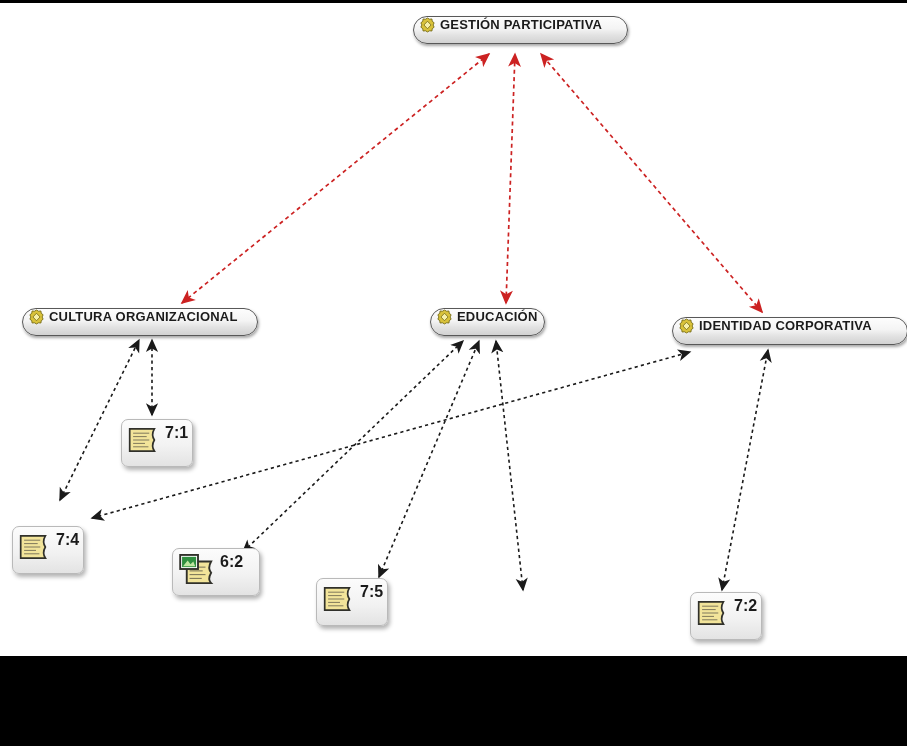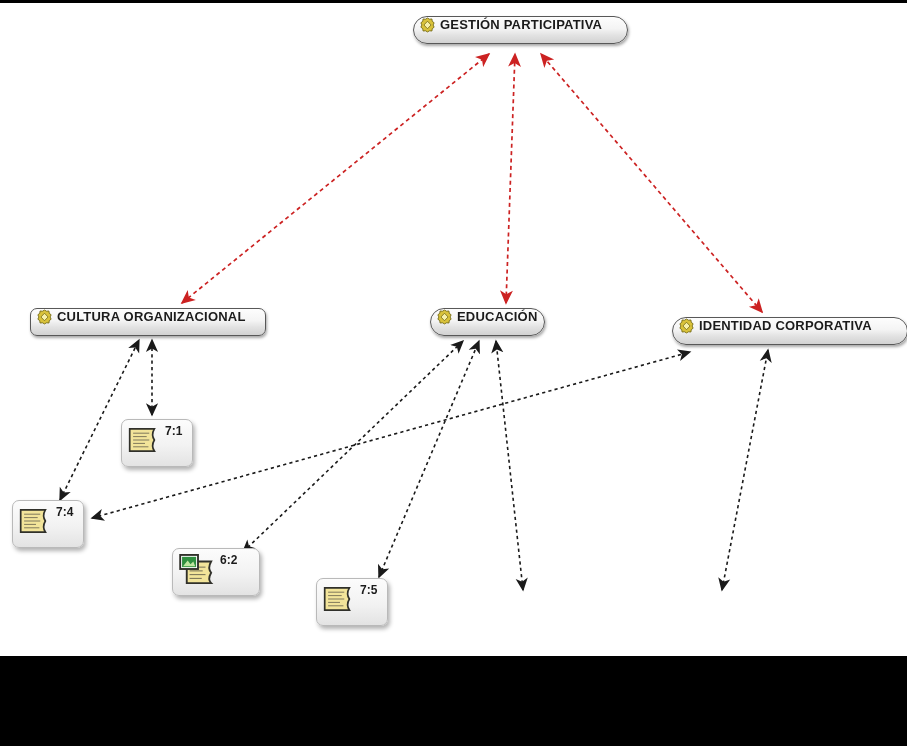--- a/index.html
+++ b/index.html
@@ -51,21 +51,21 @@
     box-sizing:border-box;
     width:72px;height:48px;
     border:1px solid #b9b9b9;
     border-radius:7px;
     background:linear-gradient(to bottom,#fcfcfc 0%,#f2f2f2 55%,#e3e3e3 100%);
     box-shadow:2px 3px 4px rgba(0,0,0,0.30);
     display:flex;align-items:flex-start;
   }
   .quote .doc{width:34px;height:26px;margin:7px 0 0 6px;flex:0 0 auto;display:block;}
   .quote .qlabel{
-    font-size:12px;font-weight:bold;color:#1b1b1b;
+    font-size:16px;font-weight:bold;color:#1b1b1b;
     margin:4px 0 0 3px;
     text-align:center;
   }
   .quote.wide{width:88px;}
 </style>
 </head>
 <body>
 
 <div id="canvas">
 
@@ -105,21 +105,21 @@
   </svg>
 
   <div class="concept" style="left:413px;top:16px;width:215px;">
     <svg class="gear" viewBox="0 0 20 20">
       <path d="M10 1.2 L12.4 2.6 L15.2 2.3 L15.6 5.1 L17.8 6.8 L16.6 9.4 L17.8 12 L15.6 13.7 L15.2 16.5 L12.4 16.2 L10 17.6 L7.6 16.2 L4.8 16.5 L4.4 13.7 L2.2 12 L3.4 9.4 L2.2 6.8 L4.4 5.1 L4.8 2.3 L7.6 2.6 Z" fill="#d9c23a" stroke="#6f6410" stroke-width="1"></path>
       <path d="M10 5 L14.2 9.4 L10 13.8 L5.8 9.4 Z" fill="#f7f0a8" stroke="#6f6410" stroke-width="0.9"></path>
     </svg>
     <span class="clabel">GESTIÓN PARTICIPATIVA</span>
   </div>
 
-  <div class="concept" style="left:30px;top:308px;width:236px;border-radius:7px;">
+  <div class="concept" style="left:22px;top:308px;width:236px;">
     <svg class="gear" viewBox="0 0 20 20">
       <path d="M10 1.2 L12.4 2.6 L15.2 2.3 L15.6 5.1 L17.8 6.8 L16.6 9.4 L17.8 12 L15.6 13.7 L15.2 16.5 L12.4 16.2 L10 17.6 L7.6 16.2 L4.8 16.5 L4.4 13.7 L2.2 12 L3.4 9.4 L2.2 6.8 L4.4 5.1 L4.8 2.3 L7.6 2.6 Z" fill="#d9c23a" stroke="#6f6410" stroke-width="1"></path>
       <path d="M10 5 L14.2 9.4 L10 13.8 L5.8 9.4 Z" fill="#f7f0a8" stroke="#6f6410" stroke-width="0.9"></path>
     </svg>
     <span class="clabel">CULTURA ORGANIZACIONAL</span>
   </div>
 
   <div class="concept" style="left:430px;top:308px;width:115px;">
     <svg class="gear" viewBox="0 0 20 20">
       <path d="M10 1.2 L12.4 2.6 L15.2 2.3 L15.6 5.1 L17.8 6.8 L16.6 9.4 L17.8 12 L15.6 13.7 L15.2 16.5 L12.4 16.2 L10 17.6 L7.6 16.2 L4.8 16.5 L4.4 13.7 L2.2 12 L3.4 9.4 L2.2 6.8 L4.4 5.1 L4.8 2.3 L7.6 2.6 Z" fill="#d9c23a" stroke="#6f6410" stroke-width="1"></path>
@@ -143,21 +143,21 @@
         <line x1="6" y1="7" x2="25" y2="7"></line>
           <line x1="6" y1="11" x2="22" y2="11"></line>
         <line x1="6" y1="15" x2="25" y2="15"></line>
           <line x1="6" y1="19" x2="20" y2="19"></line>
         <line x1="6" y1="23" x2="24" y2="23"></line>
       </g>
     </svg>
     <span class="qlabel">7:1</span>
   </div>
 
-  <div class="quote" style="left:12px;top:500px;">
+  <div class="quote" style="left:12px;top:526px;">
     <svg class="doc" viewBox="0 0 40 30">
       <path d="M2 2 H31 q-4 7 0 13 q-4 7 0 13 H2 Z" fill="#f2e49a" stroke="#30302a" stroke-width="2"></path>
       <g stroke="#6b6550" stroke-width="1">
         <line x1="6" y1="7" x2="25" y2="7"></line>
           <line x1="6" y1="11" x2="22" y2="11"></line>
         <line x1="6" y1="15" x2="25" y2="15"></line>
           <line x1="6" y1="19" x2="20" y2="19"></line>
         <line x1="6" y1="23" x2="24" y2="23"></line>
       </g>
     </svg>
@@ -188,15 +188,28 @@
           <line x1="6" y1="11" x2="22" y2="11"></line>
         <line x1="6" y1="15" x2="25" y2="15"></line>
           <line x1="6" y1="19" x2="20" y2="19"></line>
         <line x1="6" y1="23" x2="24" y2="23"></line>
       </g>
     </svg>
     <span class="qlabel">7:5</span>
   </div>
 
 
+  <div class="quote" style="left:690px;top:592px;">
+    <svg class="doc" viewBox="0 0 40 30">
+      <path d="M2 2 H31 q-4 7 0 13 q-4 7 0 13 H2 Z" fill="#f2e49a" stroke="#30302a" stroke-width="2"></path>
+      <g stroke="#6b6550" stroke-width="1">
+        <line x1="6" y1="7" x2="25" y2="7"></line>
+          <line x1="6" y1="11" x2="22" y2="11"></line>
+        <line x1="6" y1="15" x2="25" y2="15"></line>
+          <line x1="6" y1="19" x2="20" y2="19"></line>
+        <line x1="6" y1="23" x2="24" y2="23"></line>
+      </g>
+    </svg>
+    <span class="qlabel">7:2</span>
+  </div>
 
   <div class="bottom-bar"></div>
 </div>
 
 </body></html>

